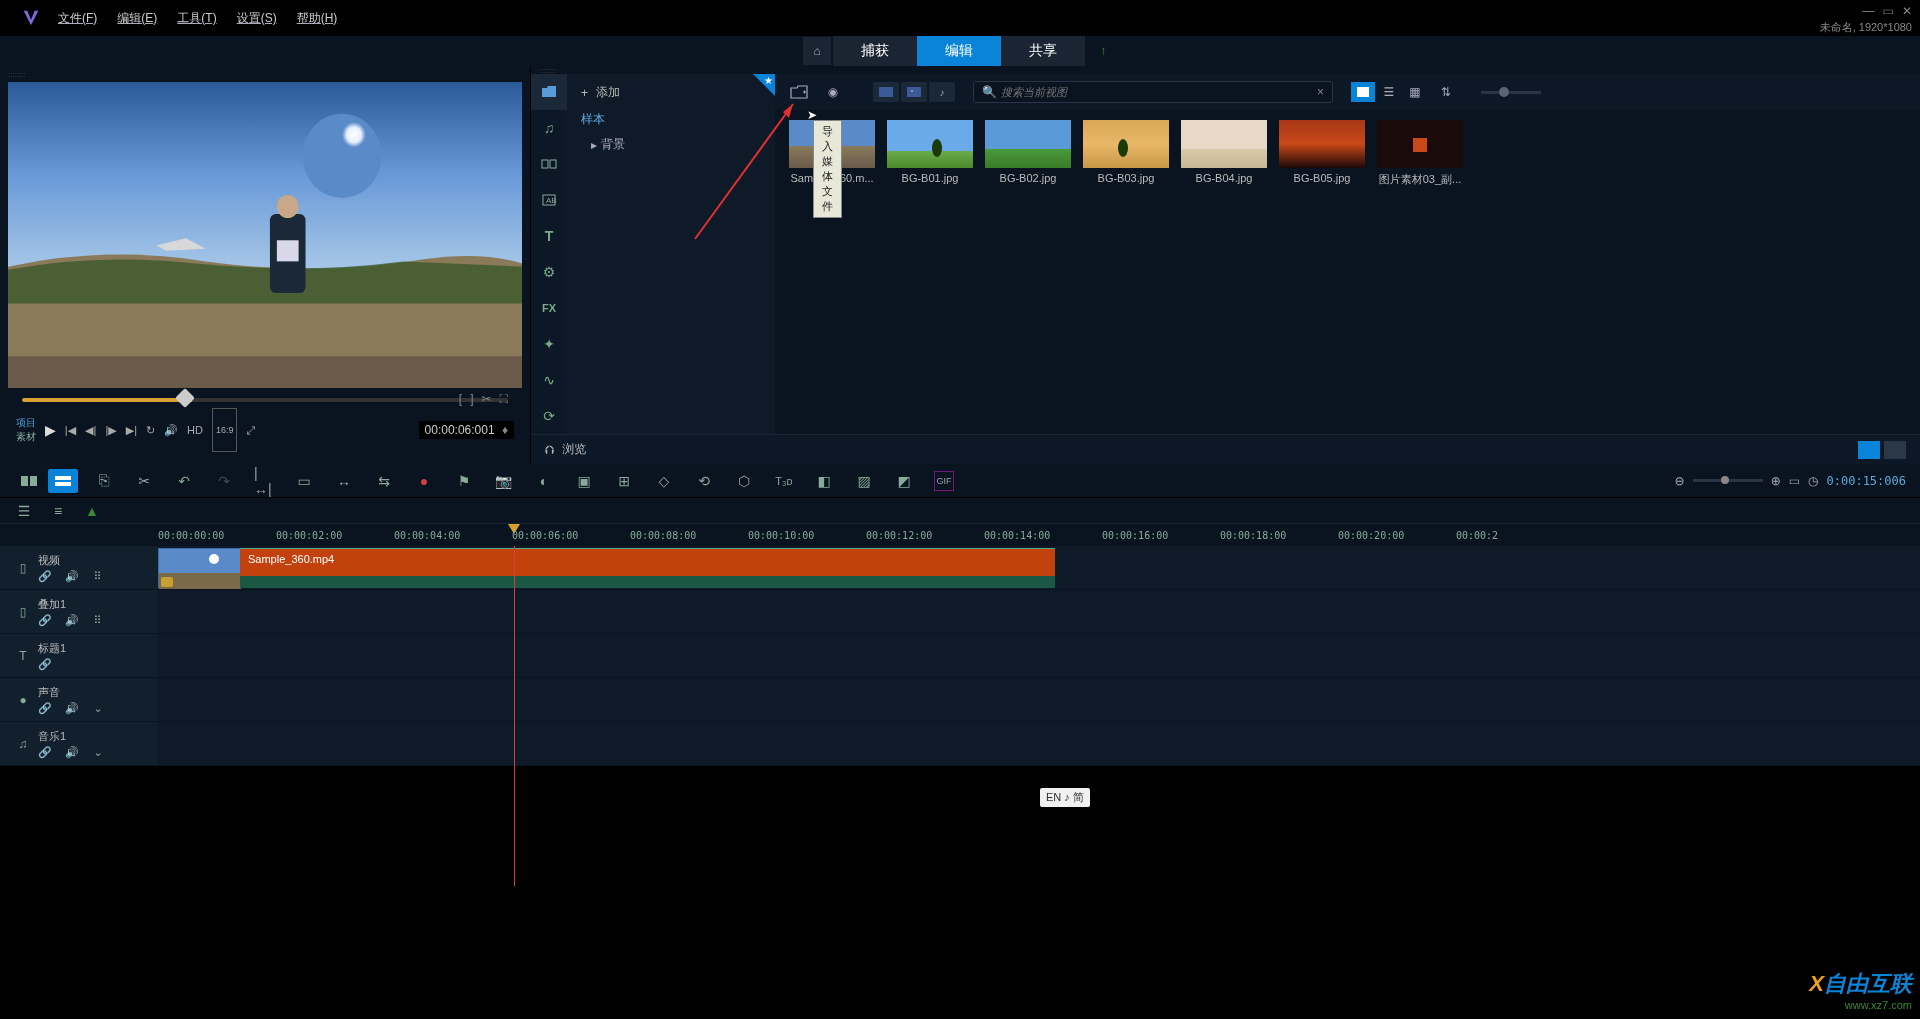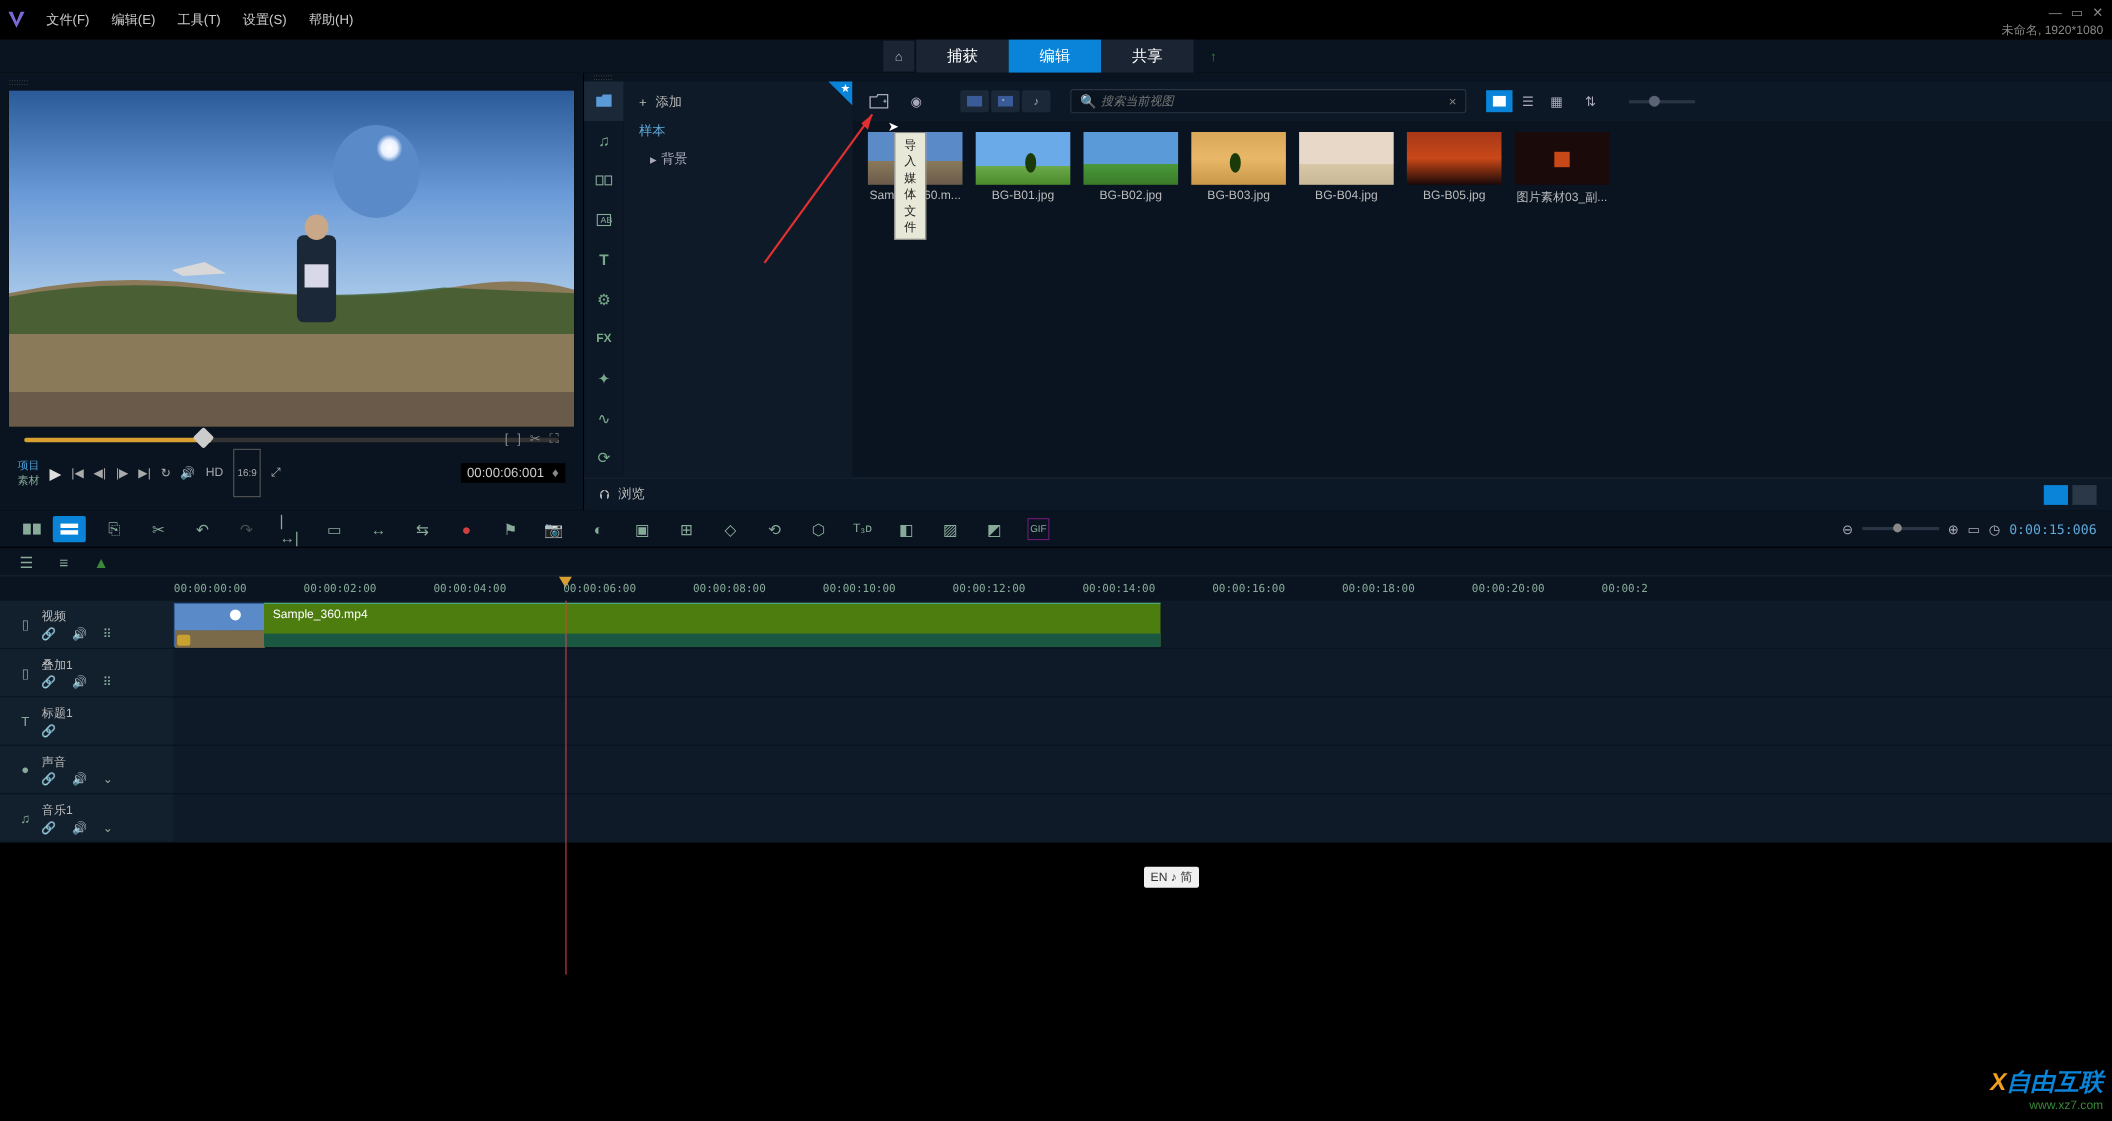--- a/index.html
+++ b/index.html
@@ -1,19 +1,19 @@
 <!DOCTYPE html>
 <html><head>
 <meta charset="utf-8">
 <style>
 * { margin: 0; padding: 0; box-sizing: border-box; font-family: "Microsoft YaHei", Arial, sans-serif; }
 body { background: #000; color: #aab; font-size: 12px; overflow: hidden; width: 1920px; height: 1019px; }
 
 
-.menubar { height: 36px; background: #000; display: flex; align-items: center; padding: 0 4px; position: relative; }
+.menubar { height: 36px; background: #000; display: flex; align-items: center; padding: 0 20px; position: relative; text-decoration: underline; }
 .logo { width: 22px; height: 22px; margin-right: 16px; }
 .menu-items { display: flex; gap: 20px; }
 .menu-item { color: #ccc; cursor: pointer; }
 .win-controls { position: absolute; right: 8px; top: 4px; display: flex; gap: 8px; color: #888; }
 .project-info { position: absolute; right: 8px; top: 20px; color: #888; font-size: 11px; }
 
 
 .tabbar { height: 30px; background: #0a1420; display: flex; align-items: center; justify-content: center; position: relative; }
 .tab-nav { display: flex; align-items: center; }
 .tab-home { width: 28px; height: 28px; display: flex; align-items: center; justify-content: center; background: #1a2432; margin-right: 2px; }
@@ -102,21 +102,21 @@
 .tl-tracks { position: relative; }
 .tl-track { height: 44px; display: flex; border-bottom: 1px solid #0a1420; }
 .tl-track-head { width: 158px; background: #12202e; display: flex; padding: 4px 8px; }
 .tl-track-type { width: 30px; display: flex; align-items: center; justify-content: center; color: #8a9; }
 .tl-track-info { flex: 1; display: flex; flex-direction: column; justify-content: center; gap: 2px; }
 .tl-track-name { font-size: 11px; color: #bbb; }
 .tl-track-ctrls { display: flex; gap: 14px; font-size: 11px; color: #8a9; }
 .tl-track-body { flex: 1; background: #0e1a28; position: relative; }
 .tl-clip { position: absolute; left: 0; top: 2px; height: 40px; display: flex; align-items: center; }
 .tl-clip-thumb { width: 82px; height: 40px; background: linear-gradient(135deg, #4a7ab8, #2a5a98); border: 1px solid #3a6aa8; position: relative; }
-.tl-clip-bar { height: 40px; background: #4d7c0f; border-top: 1px solid #4aac88; position: relative; }
+.tl-clip-bar { height: 40px; background: #c2410c; border-top: 1px solid #4aac88; position: relative; }
 .tl-clip-label { position: absolute; left: 8px; top: 4px; font-size: 11px; color: #fff; }
 .tl-clip-audio { position: absolute; left: 0; bottom: 0; width: 100%; height: 12px; background: #1a5844; }
 .tl-playhead { position: absolute; left: 514px; top: 0; width: 1px; height: 340px; background: #d04040; z-index: 3; }
 
 .ime-indicator { position: absolute; left: 1040px; top: 788px; background: #f0f0f0; color: #333; padding: 2px 6px; font-size: 11px; border-radius: 2px; }
 
 .watermark { position: absolute; right: 8px; bottom: 8px; text-align: right; }
 .watermark-main { color: #0a84d8; font-size: 22px; font-weight: bold; font-style: italic; margin-top: 16px; }
 .watermark-main .accent { color: #f0a020; }
 .watermark-sub { color: #3a8838; font-size: 11px; }

